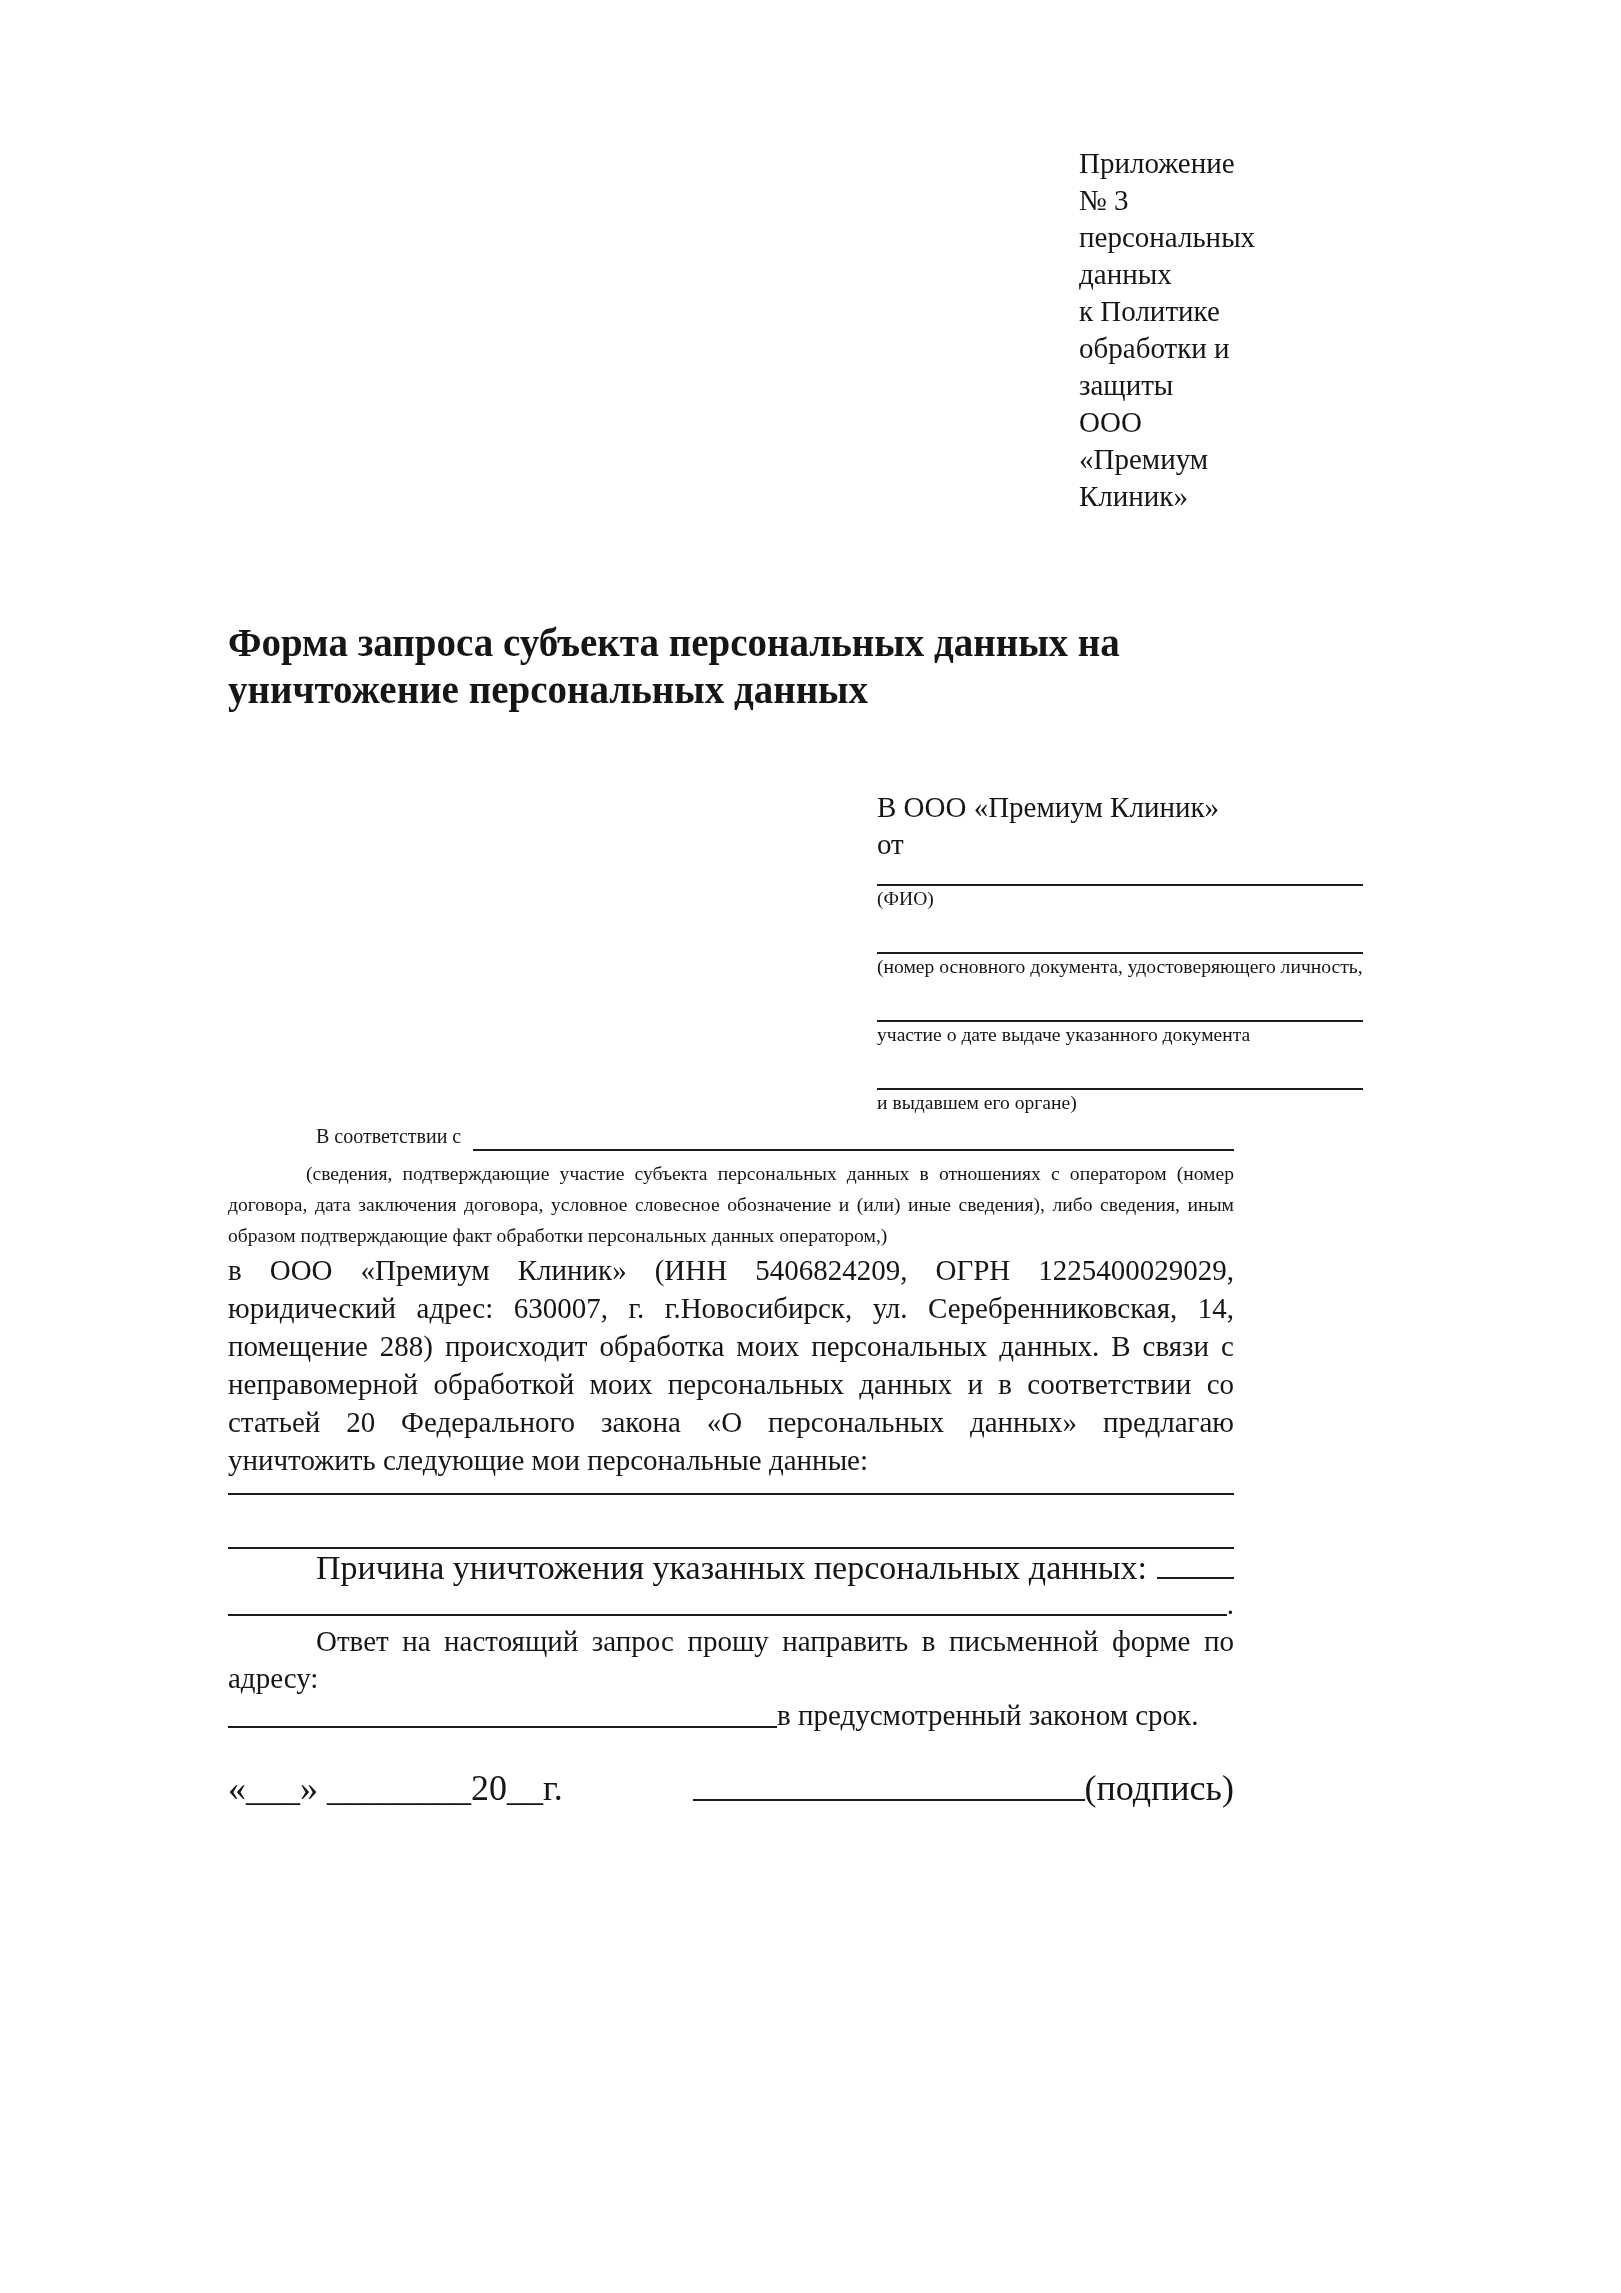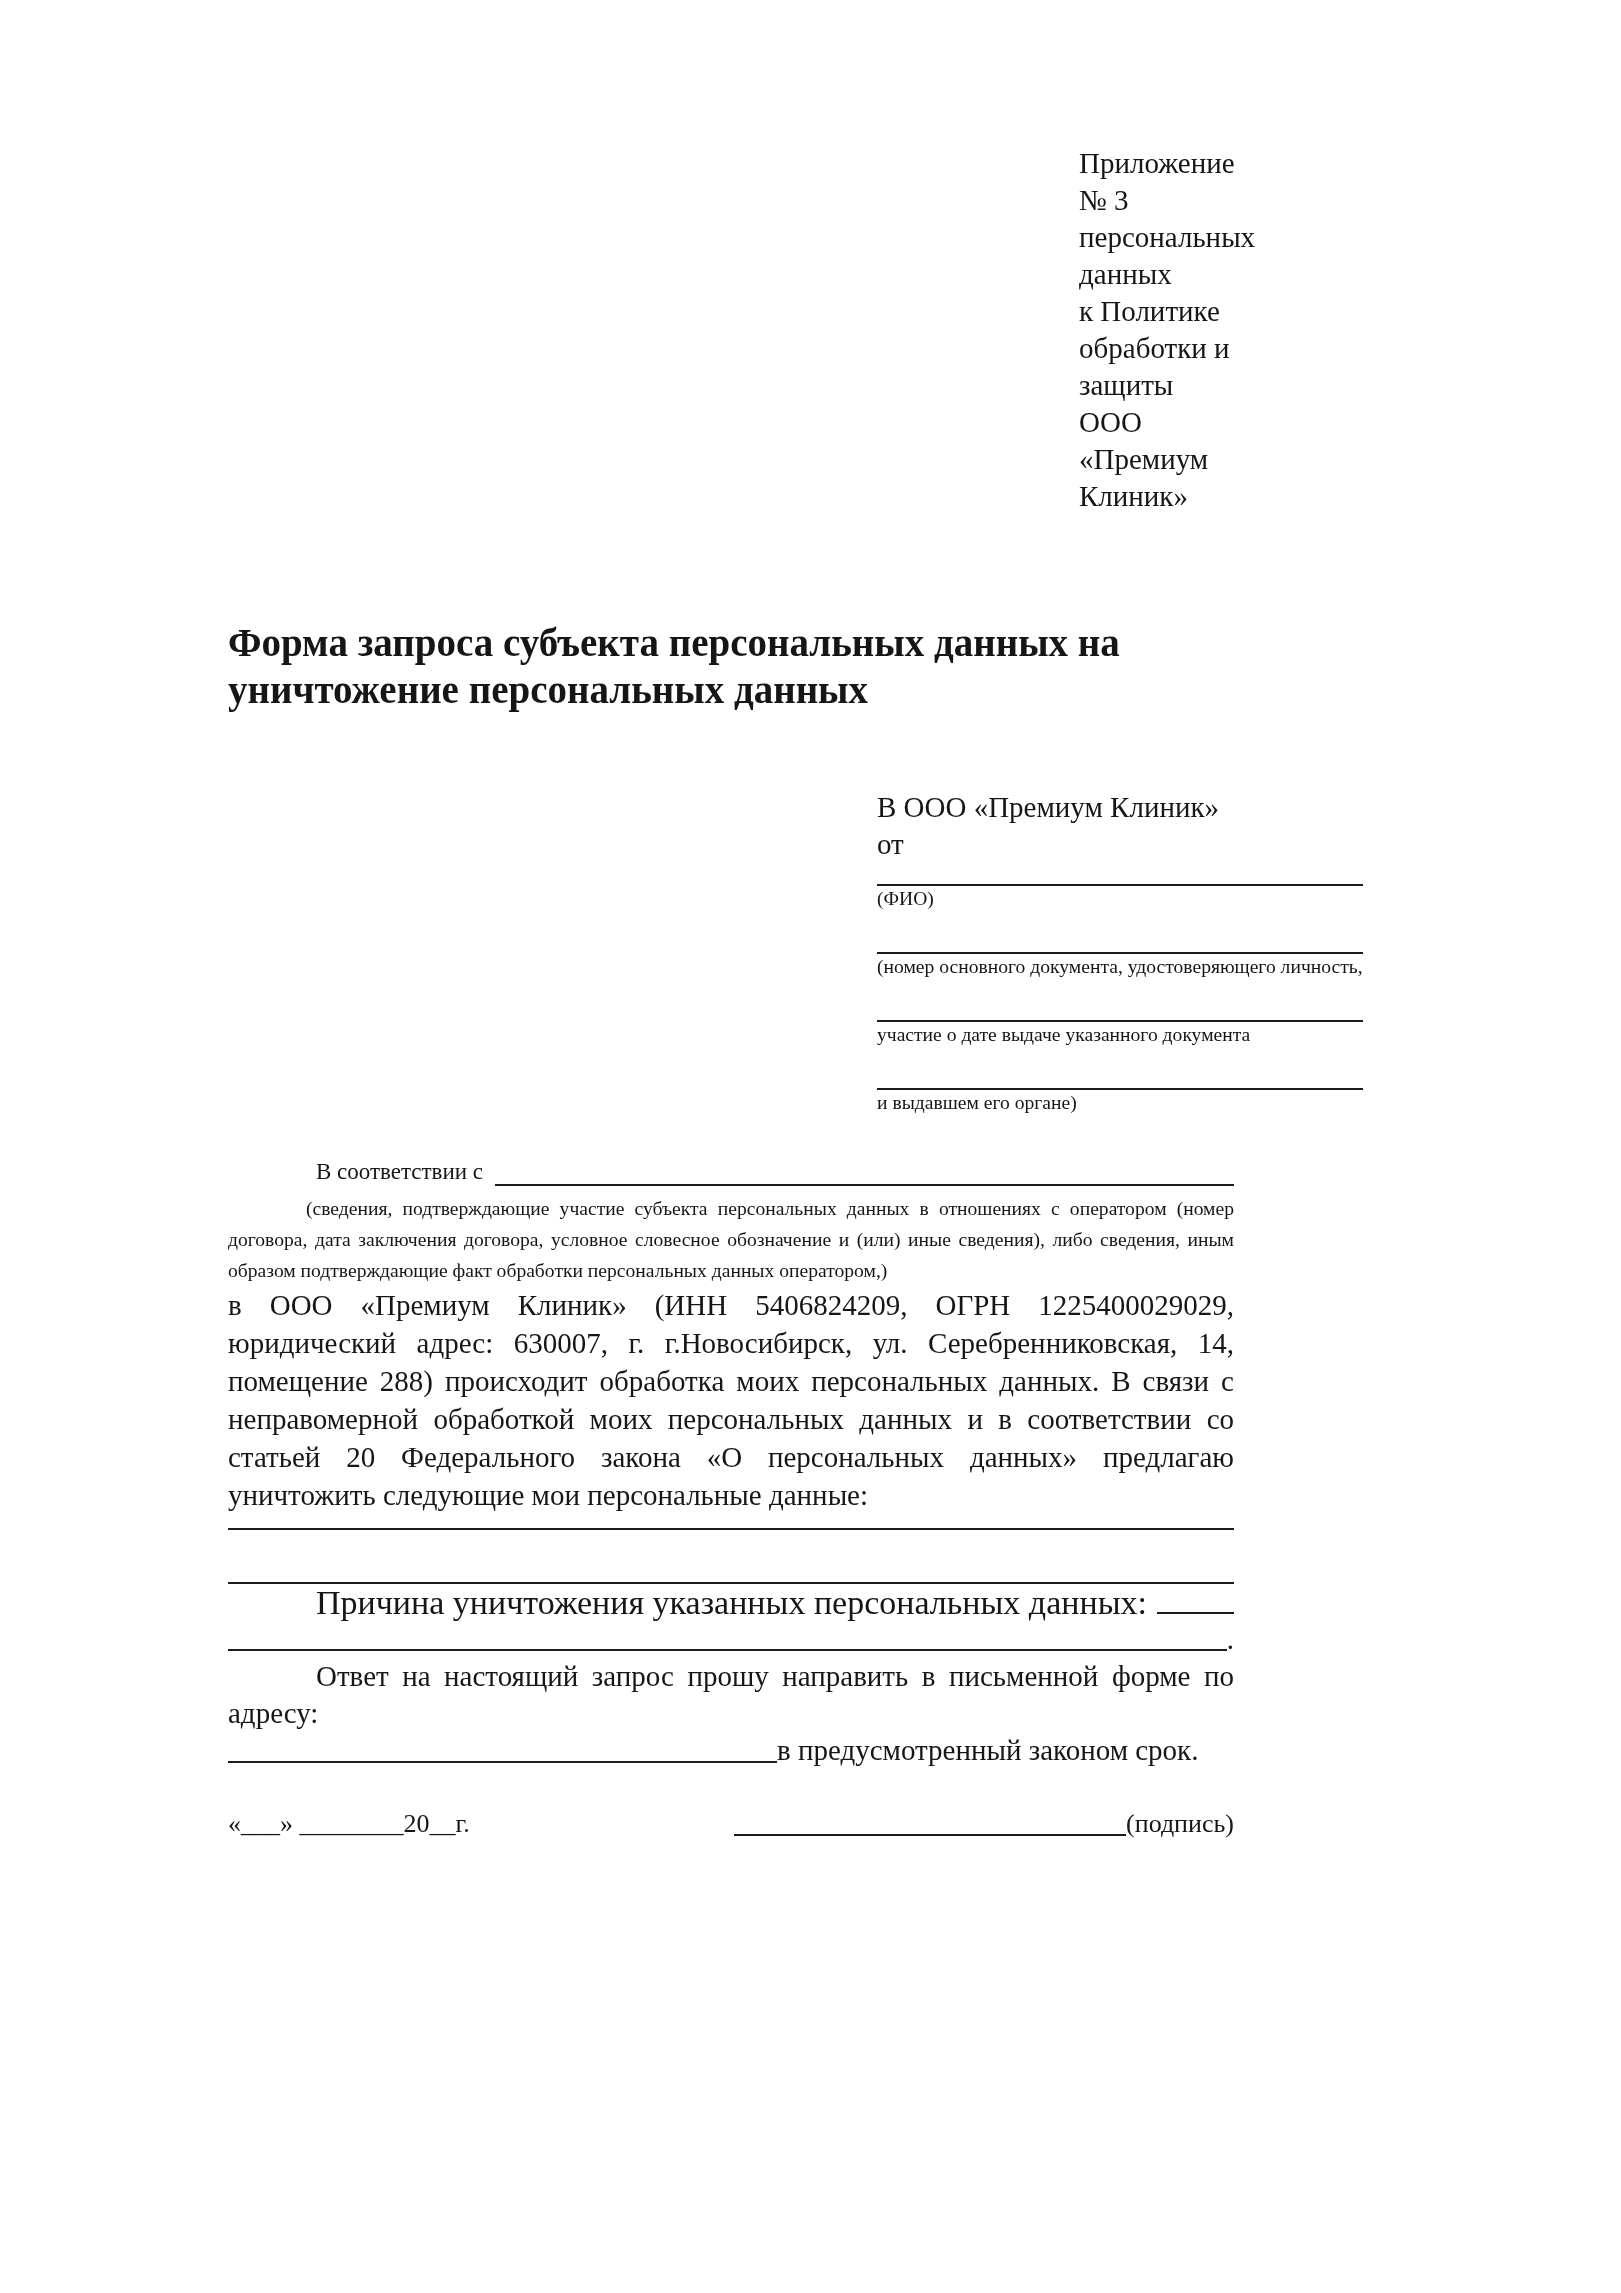--- a/index.html
+++ b/index.html
@@ -24,41 +24,41 @@
     margin: 104px auto 0 auto;
     max-width: 1215px;
   }
   
   .recipient { margin-top: 76px; margin-left: 649px; width: 615px; font-size: 29px; line-height: 37px; }
   .field { margin-top: 26.5px; }
   .field.first { margin-top: 7.8px; }
   .field .fline { height: 13.7px; border-bottom: 2.9px solid #1c1c1c; }
   .field .fcap { font-size: 19.6px; line-height: 25.5px; text-align: left; color: #161616; }
   
-  .accordance { margin-top: 35px; display: flex; font-size: 23px; line-height: 43px; padding-left: 88px; }
+  .accordance { display: flex; font-size: 20px; line-height: 43px; padding-left: 88px; }
   .accordance .lead { white-space: nowrap; padding-right: 11.8px; }
   .fill { flex: 1 1 auto; border-bottom: 2.9px solid #1c1c1c; margin-bottom: 6.9px; }
   
   .note { font-size: 19.6px; line-height: 31px; text-align: justify; text-indent: 78px; }
   
   .para { font-size: 29px; line-height: 38px; text-align: justify; }
   
   .blank1 { height: 13.7px; border-bottom: 2.9px solid #1c1c1c; }
   .blank2 { height: 52px; border-bottom: 2.9px solid #1c1c1c; }
   
   .reason { display: flex; padding-left: 88px; font-size: 34px; line-height: 37px; }
   .reason .lbl { white-space: nowrap; padding-right: 9.8px; }
   .periodrow { display: flex; font-size: 29px; line-height: 37px; }
   .periodrow .dot { flex: none; }
   
   .answer { font-size: 29px; line-height: 37px; text-indent: 88px; text-align: justify; text-align-last: justify; }
   .tail { display: flex; font-size: 29px; line-height: 37px; }
   .tail .shortline { width: 549px; flex: none; border-bottom: 2.9px solid #1c1c1c; margin-bottom: 5.9px; }
   
-  .signrow { margin-top: 35px; display: flex; justify-content: space-between; align-items: flex-end; font-size: 26px; line-height: 39px; }
+  .signrow { margin-top: 35px; display: flex; justify-content: space-between; align-items: flex-end; font-size: 36px; line-height: 39px; }
   .siggroup { display: flex; align-items: flex-end; }
   .sigline { width: 392px; border-bottom: 2.9px solid #1c1c1c; margin-bottom: 6.9px; }
 </style>
 </head>
 <body>
 
 <div class="page">
 
   <div class="hdr">
     <div>Приложение № 3</div>

